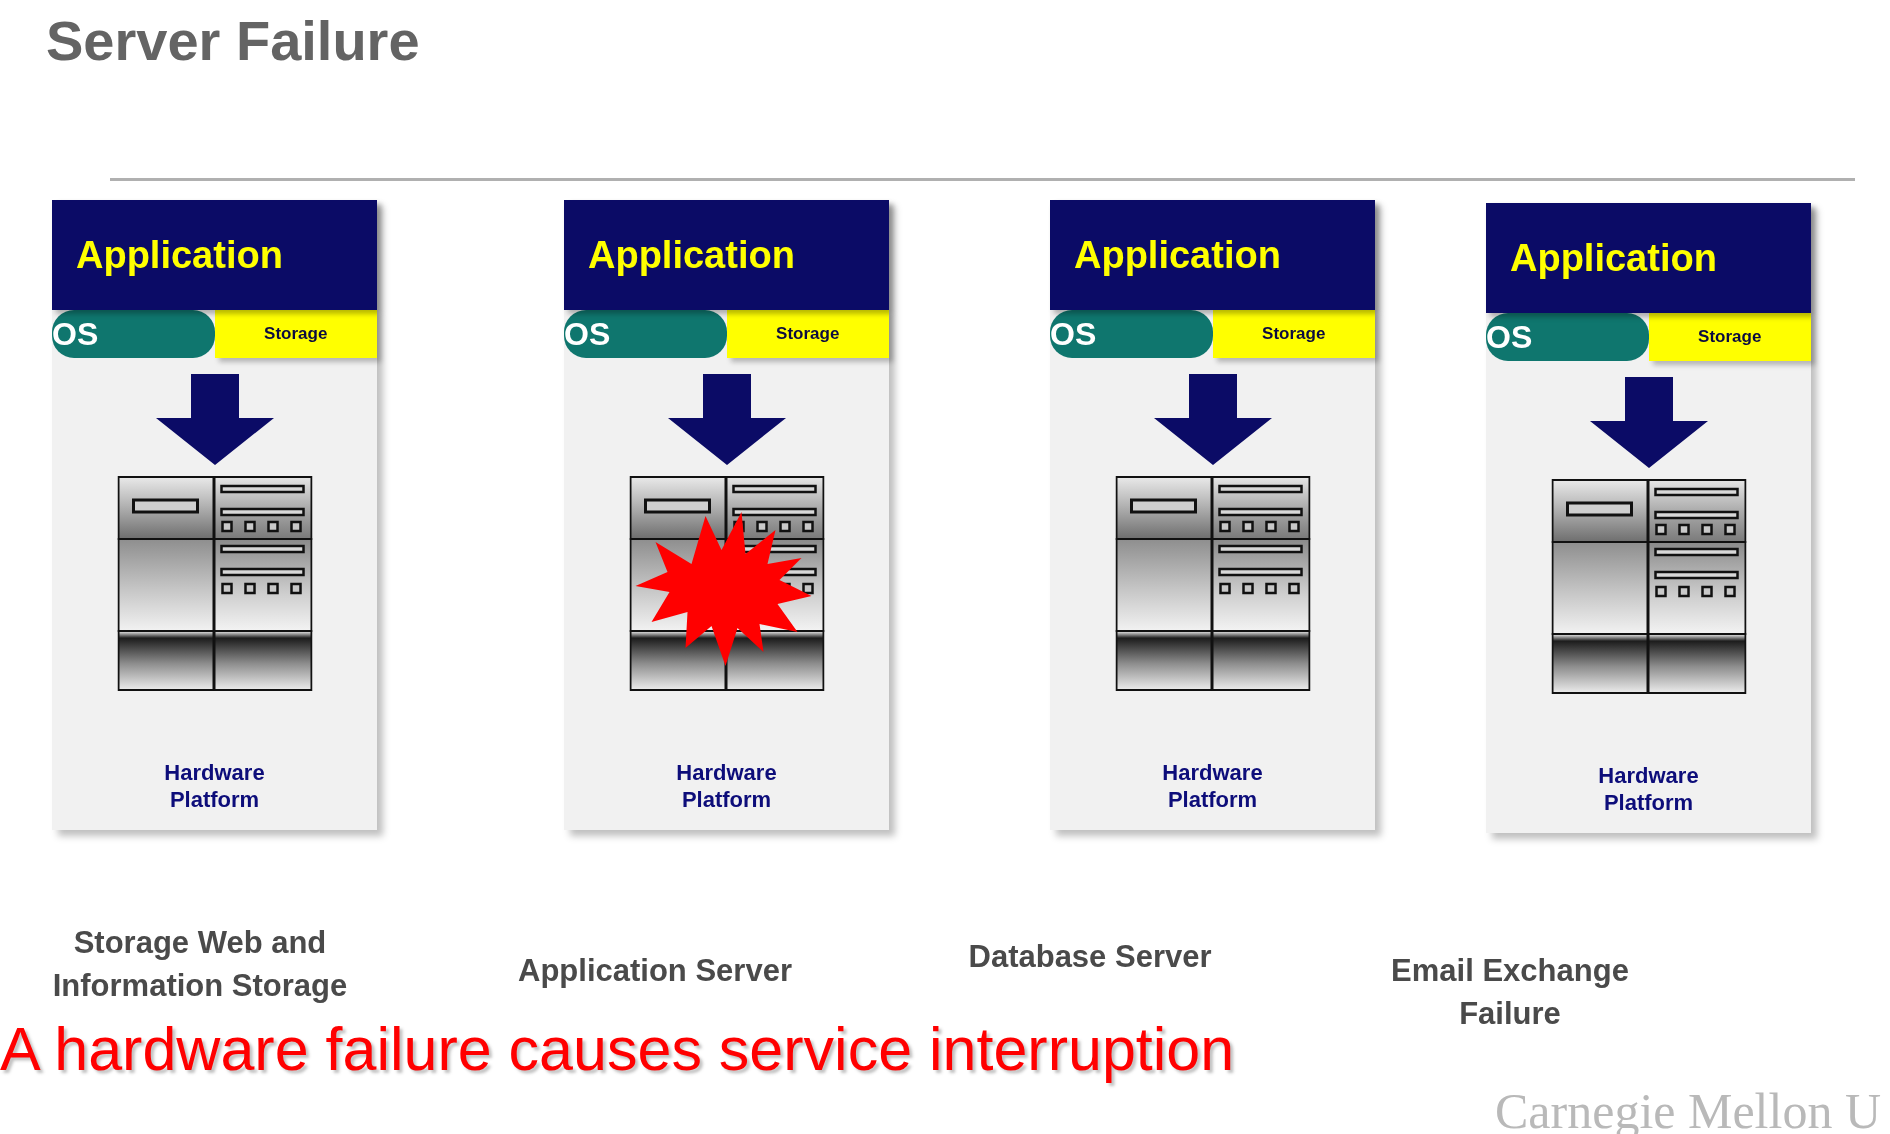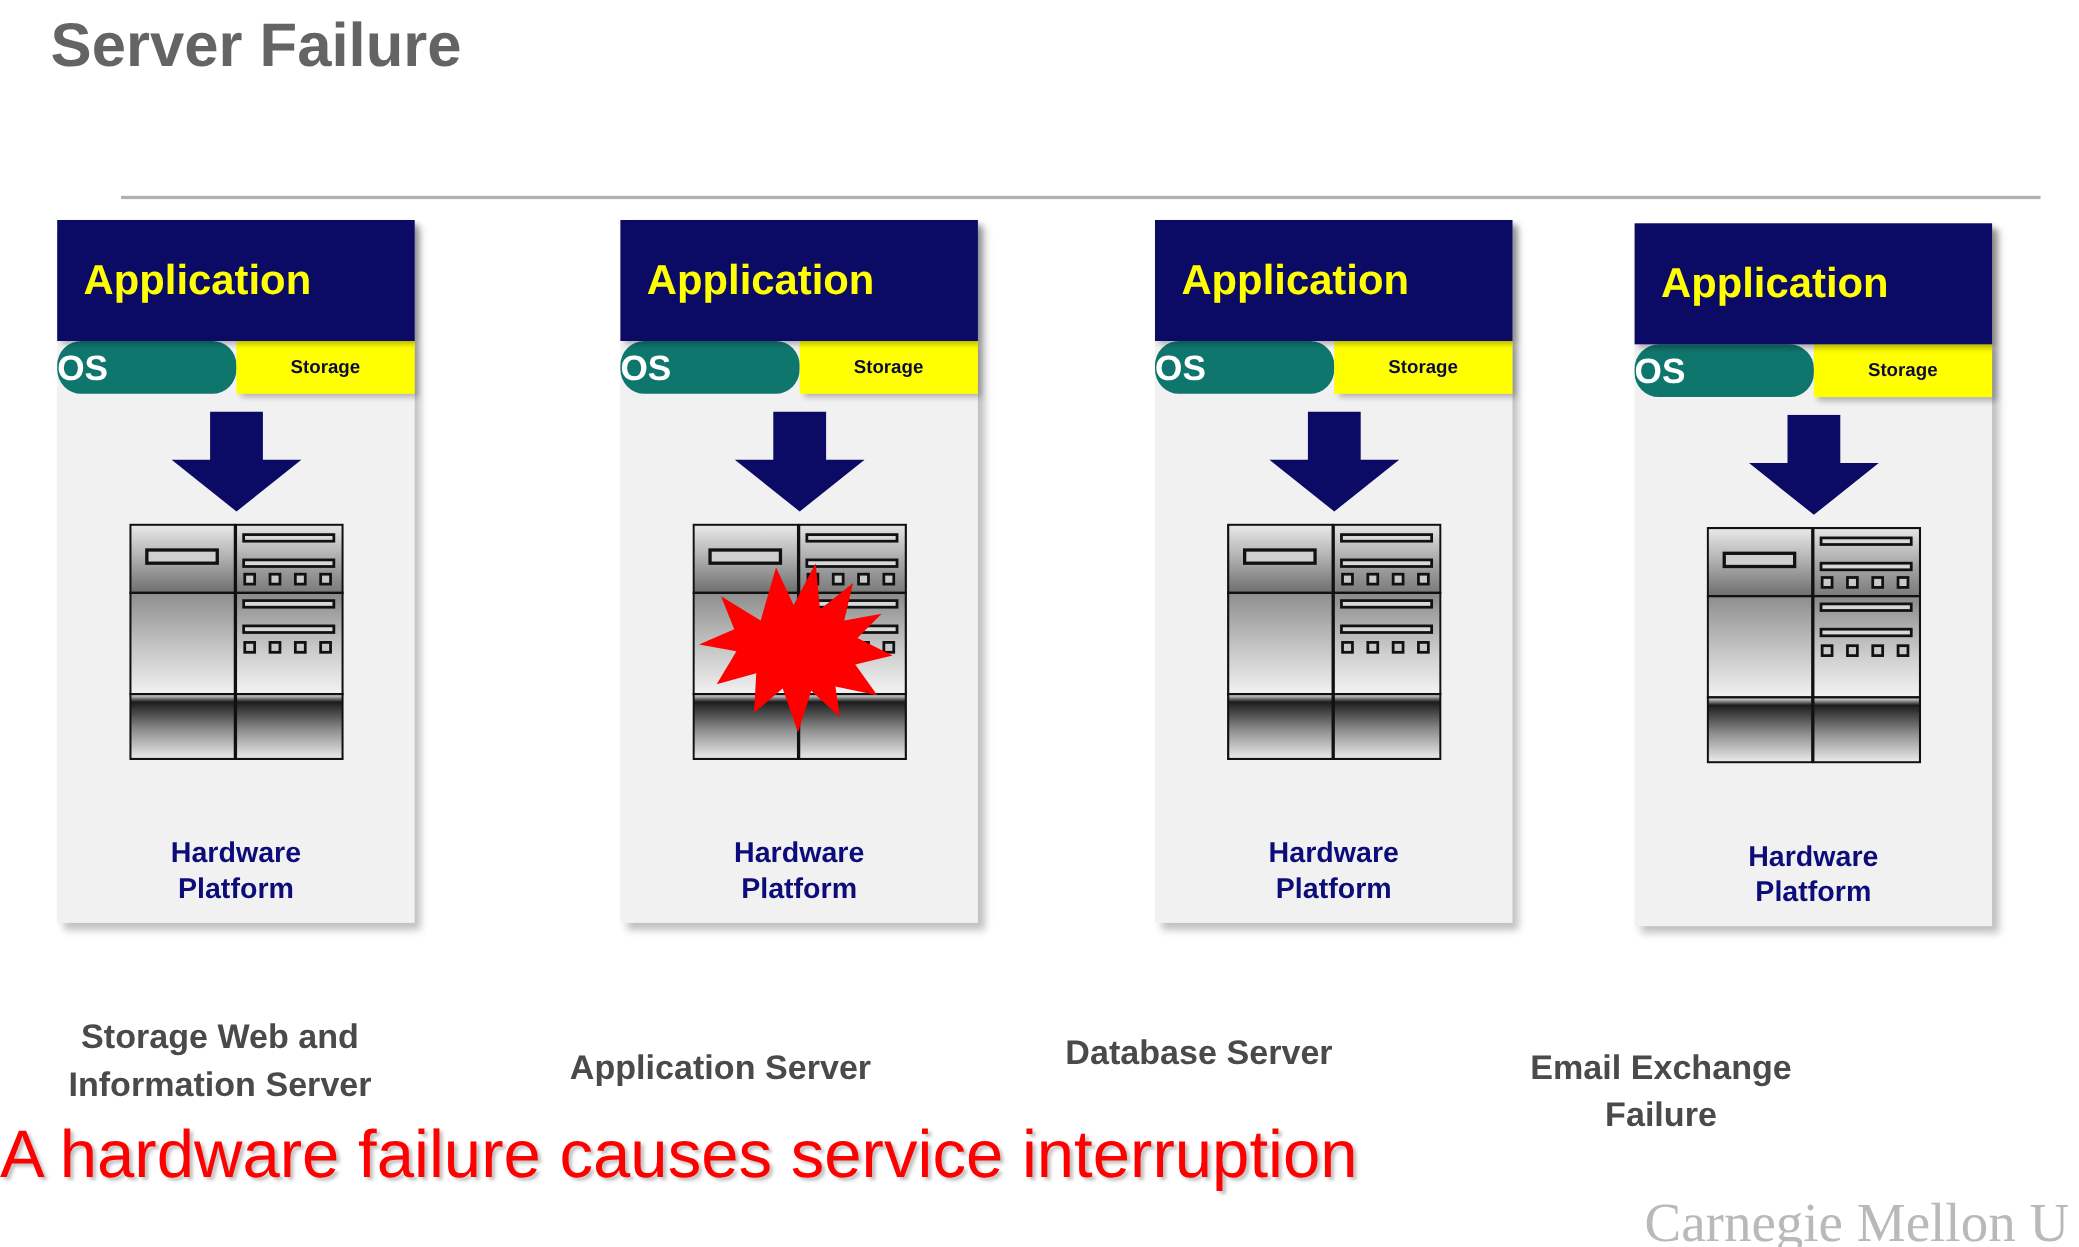--- a/index.html
+++ b/index.html
@@ -119,21 +119,21 @@
     transform: translateX(-50%);
     top: 118px;
     width: 195px;
     height: 215px;
   }
 
   
   .hw-label {
     text-align: center;
     color: #0d0d7a;
-    font-size: 26px;
+    font-size: 22px;
     font-weight: bold;
     line-height: 1.22;
     padding-bottom: 16px;
   }
 
   
   .caption {
     position: absolute;
     color: #4a4a4a;
     font-size: 31px;
@@ -378,21 +378,21 @@
     </svg>
   </div>
   <div class="hw-label">
     <div>Hardware</div>
     <div>Platform</div>
   </div>
 </div>
 
 <div class="caption c0">
   <div>Storage Web and</div>
-  <div>Information Server</div>
+  <div>Information Storage</div>
 </div>
 <div class="caption c1">
   <div>Application Server</div>
 </div>
 <div class="caption c2">
   <div>Database Server</div>
 </div>
 <div class="caption c3">
   <div>Email Exchange</div>
   <div>Failure</div>

